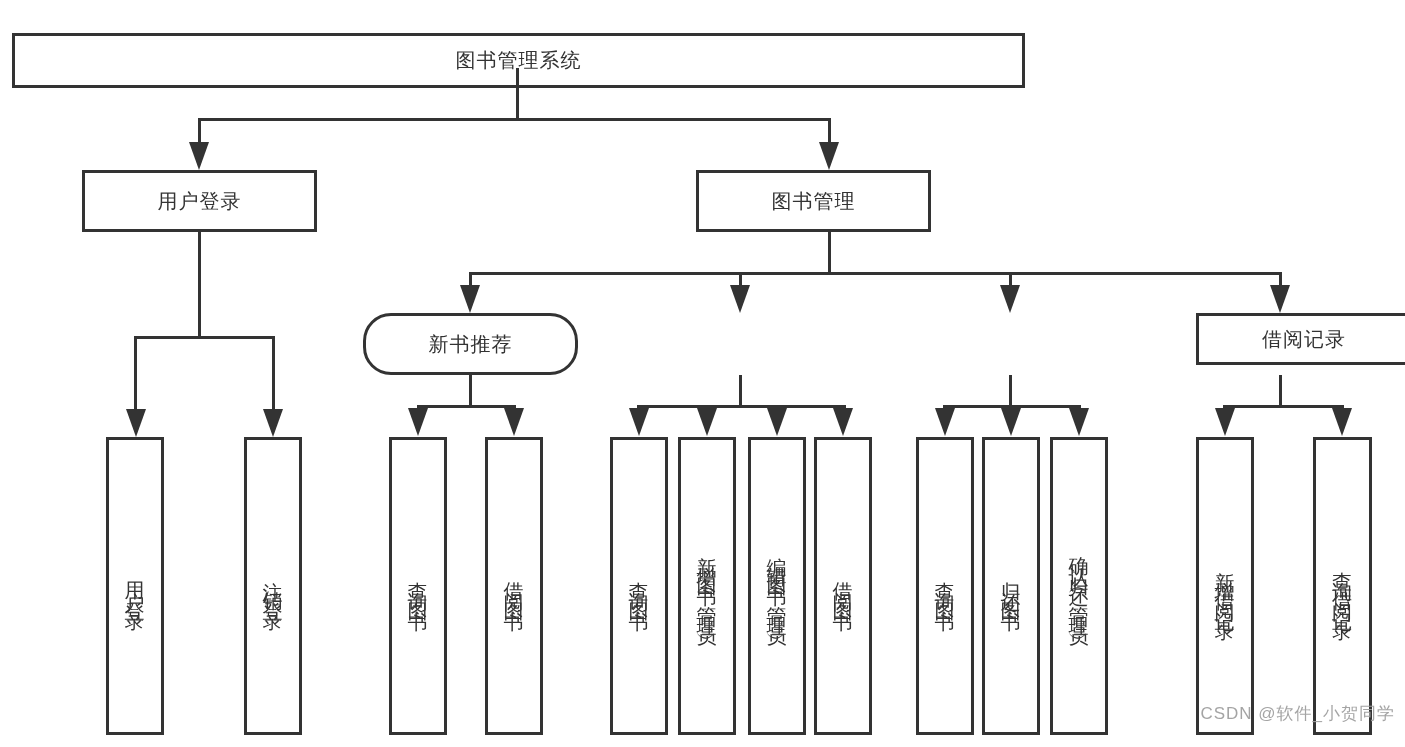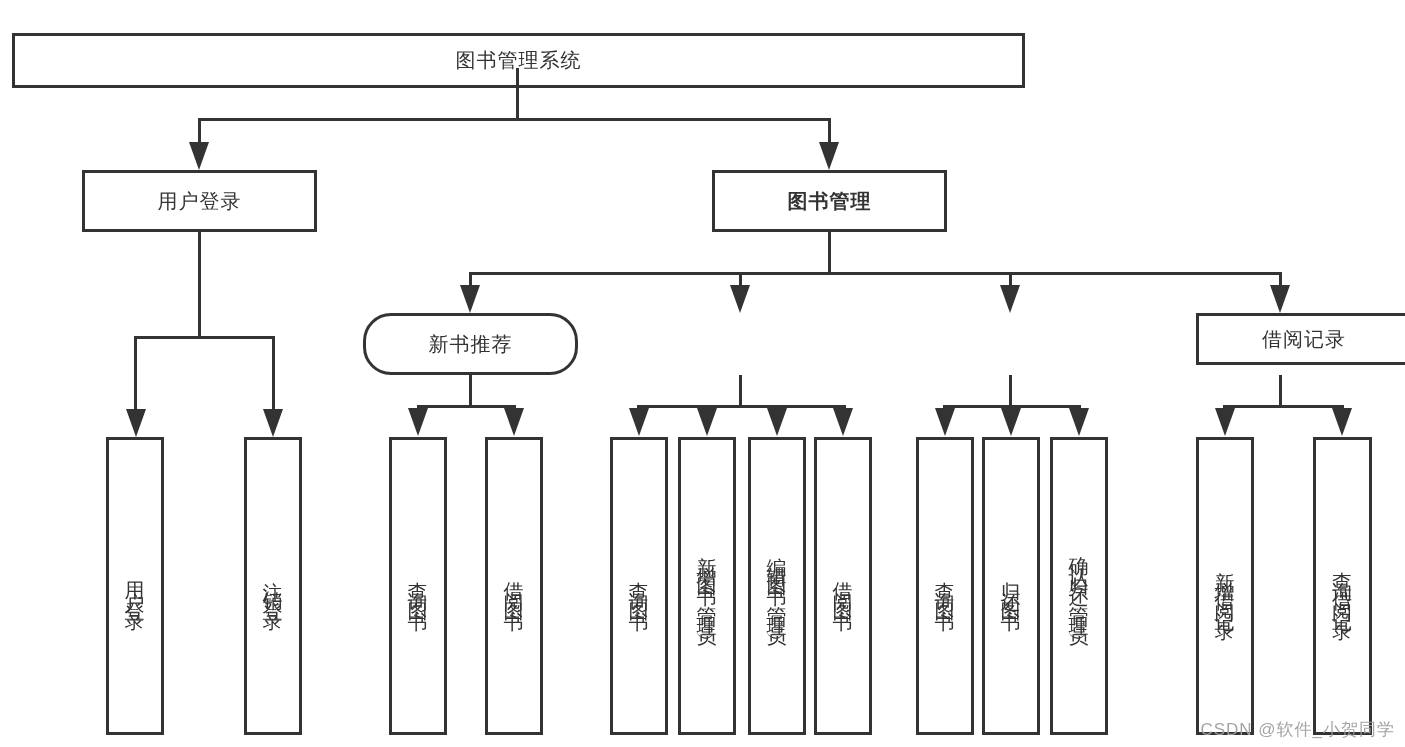--- a/index.html
+++ b/index.html
@@ -43,21 +43,21 @@
   .line{position:absolute;background:var(--line);}
   .arrow{
     position:absolute;width:0;height:0;
     border-left:10px solid transparent;
     border-right:10px solid transparent;
     border-top:28px solid var(--line);
   }
 
   .watermark{
     position:absolute;
-    right:10px;bottom:6px;
+    right:10px;bottom:22px;
     font-size:17px;
     color:var(--wm);
     opacity:.95;
     letter-spacing:1px;
     z-index:5;
     margin-top:24px;
   }
 </style>
 </head>
 <body>
@@ -71,21 +71,21 @@
   <div class="line" style="left:516px;top:68px;width:3px;height:52px;"></div>
   <div class="line" style="left:198px;top:118px;width:633px;height:3px;"></div>
   <div class="line" style="left:198px;top:118px;width:3px;height:26px;"></div>
   <div class="arrow" style="left:189px;top:142px;"></div>
   <div class="line" style="left:828px;top:118px;width:3px;height:26px;"></div>
   <div class="arrow" style="left:819px;top:142px;"></div>
 
   <div class="node" style="left:82px;top:170px;width:235px;height:62px;">
     <span>用户登录</span>
   </div>
-  <div class="node" style="left:712px;top:170px;width:235px;height:62px;font-weight:bold;">
+  <div class="node" style="left:696px;top:170px;width:235px;height:62px;">
     <span>图书管理</span>
   </div>
 
   <div class="line" style="left:198px;top:232px;width:3px;height:104px;"></div>
   <div class="line" style="left:134px;top:336px;width:141px;height:3px;"></div>
   <div class="line" style="left:134px;top:336px;width:3px;height:75px;"></div>
   <div class="arrow" style="left:126px;top:409px;"></div>
   <div class="line" style="left:272px;top:336px;width:3px;height:75px;"></div>
   <div class="arrow" style="left:263px;top:409px;"></div>
 

